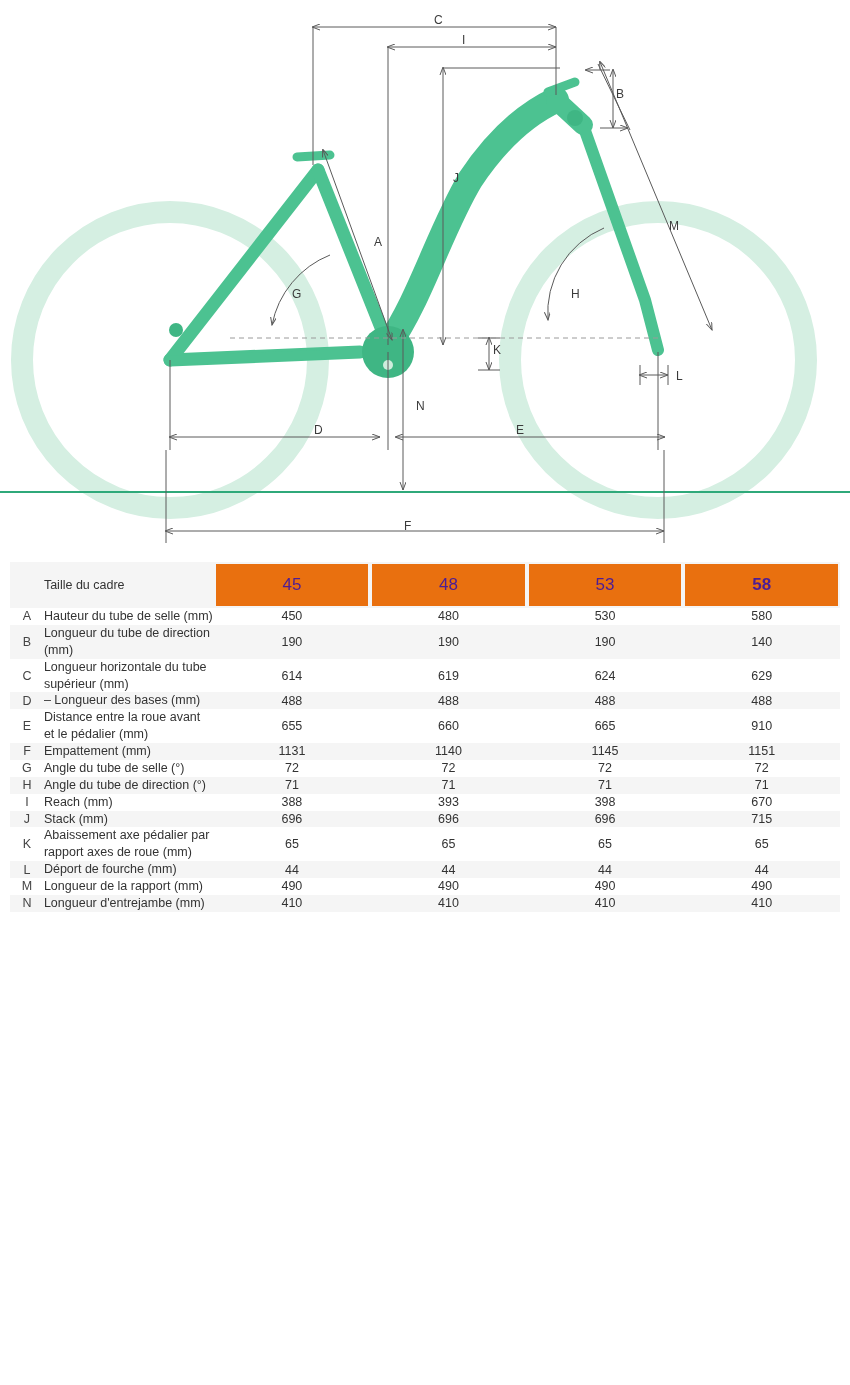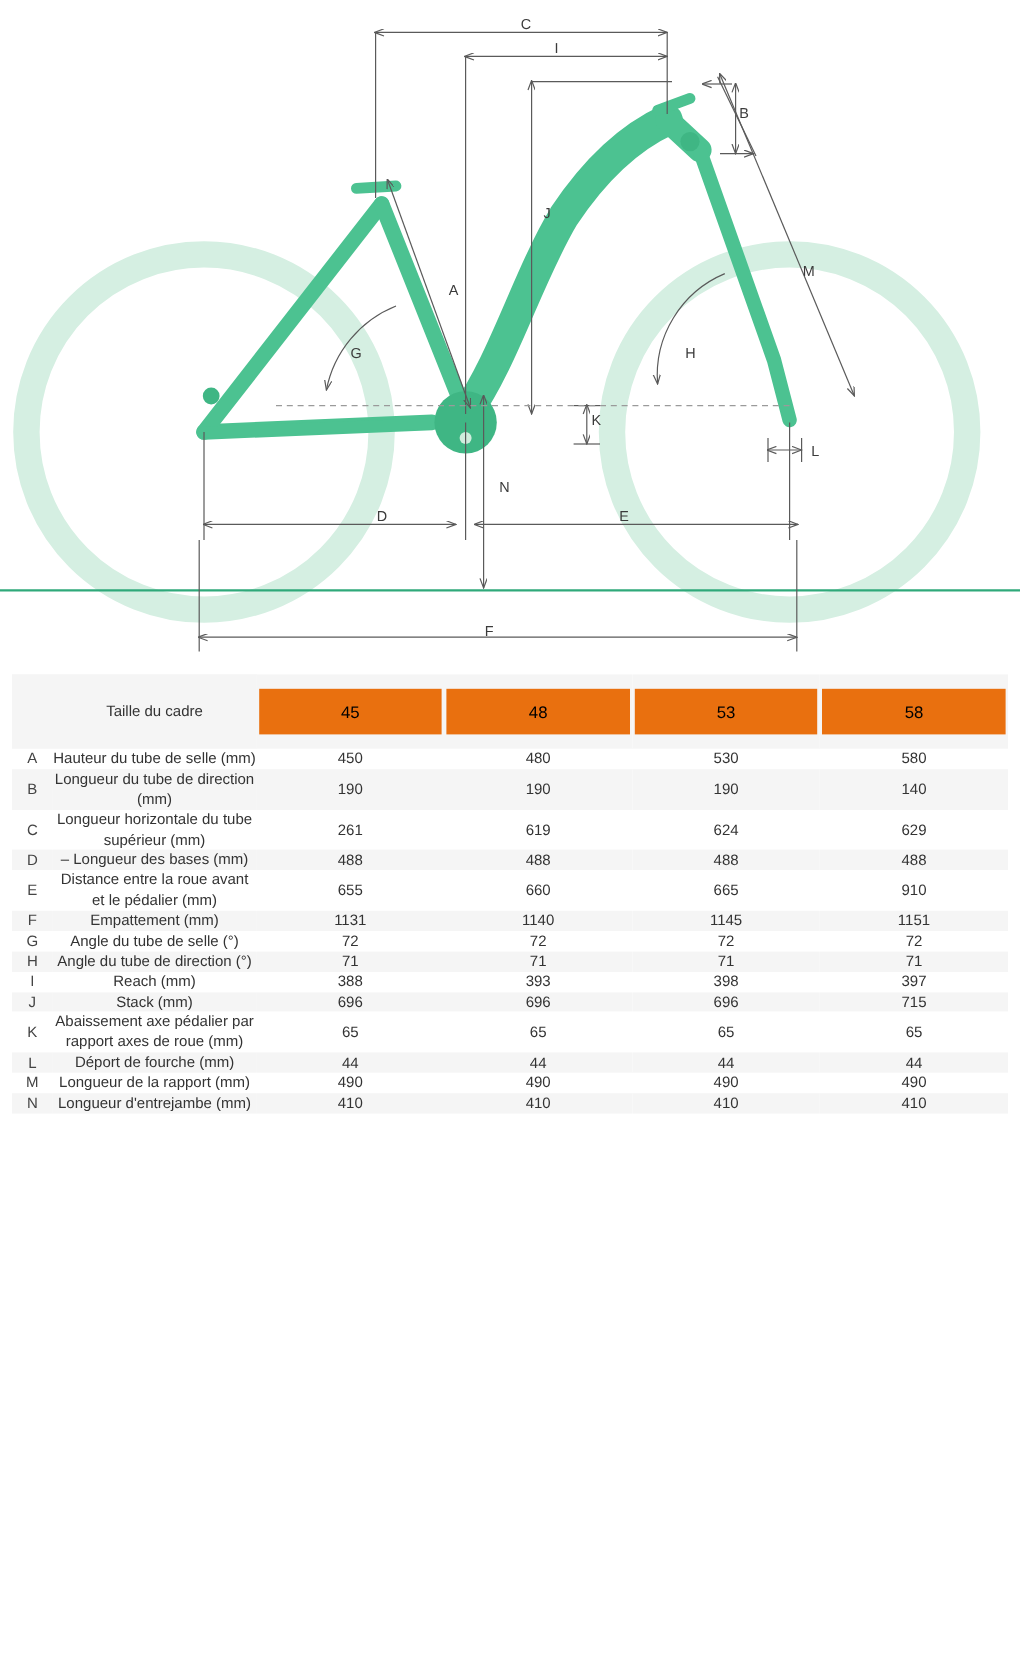--- a/index.html
+++ b/index.html
@@ -58,35 +58,34 @@
     font-size: 12.5px;
     color: #444;
     padding: 10px 0;
   }
   .c-name {
     width: 170px;
     padding: 10px 8px 10px 4px;
     font-size: 12.5px;
     color: #333;
     line-height: 1.35;
-    text-align: center;
   }
   .c-val {
     width: 157px;
     text-align: center;
     font-size: 12.5px;
     color: #333;
     padding: 10px 0;
   }
 
   .hdr-cell {
     background: #e9700f;
-    color: #000000;
+    color: #4c1d95;
     text-align: center;
-    font-size: 14px;
+    font-size: 17px;
     padding: 11px 0;
     font-weight: normal;
   }
   .hdr-row td.c-name { font-size: 12.5px; color:#333; }
   .hdr-spacer { background: #f5f5f5; }
 </style>
 </head>
 <body>
 
 <div id="page">
@@ -206,21 +205,21 @@
         <td class="c-val" style="padding:0;">
           <div class="hdr-cell" style="margin:0 2px;">45</div>
         </td>
         <td class="c-val" style="padding:0;">
           <div class="hdr-cell" style="margin:0 2px;">48</div>
         </td>
         <td class="c-val" style="padding:0;">
           <div class="hdr-cell" style="margin:0 2px;">53</div>
         </td>
         <td class="c-val" style="padding:0;">
-          <div class="hdr-cell" style="margin:12px 2px;">58</div>
+          <div class="hdr-cell" style="margin:2px 2px;font-weight:bold;">58</div>
         </td>
       </tr>
 
 
       <tr class="row-odd">
         <td class="c-letter">A</td>
         <td class="c-name">Hauteur du tube de selle (mm)</td>
         <td class="c-val">450</td>
         <td class="c-val">480</td>
         <td class="c-val">530</td>
@@ -230,21 +229,21 @@
         <td class="c-letter">B</td>
         <td class="c-name">Longueur du tube de direction (mm)</td>
         <td class="c-val">190</td>
         <td class="c-val">190</td>
         <td class="c-val">190</td>
         <td class="c-val">140</td>
       </tr>
       <tr class="row-odd">
         <td class="c-letter">C</td>
         <td class="c-name">Longueur horizontale du tube supérieur (mm)</td>
-        <td class="c-val">261</td>
+        <td class="c-val">614</td>
         <td class="c-val">619</td>
         <td class="c-val">624</td>
         <td class="c-val">629</td>
       </tr>
       <tr class="row-even">
         <td class="c-letter">D</td>
         <td class="c-name">– Longueur des bases (mm)</td>
         <td class="c-val">488</td>
         <td class="c-val">488</td>
         <td class="c-val">488</td>
@@ -281,21 +280,21 @@
         <td class="c-val">71</td>
         <td class="c-val">71</td>
         <td class="c-val">71</td>
       </tr>
       <tr class="row-odd">
         <td class="c-letter">I</td>
         <td class="c-name">Reach (mm)</td>
         <td class="c-val">388</td>
         <td class="c-val">393</td>
         <td class="c-val">398</td>
-        <td class="c-val">397</td>
+        <td class="c-val">670</td>
       </tr>
       <tr class="row-even">
         <td class="c-letter">J</td>
         <td class="c-name">Stack (mm)</td>
         <td class="c-val">696</td>
         <td class="c-val">696</td>
         <td class="c-val">696</td>
         <td class="c-val">715</td>
       </tr>
       <tr class="row-odd">

